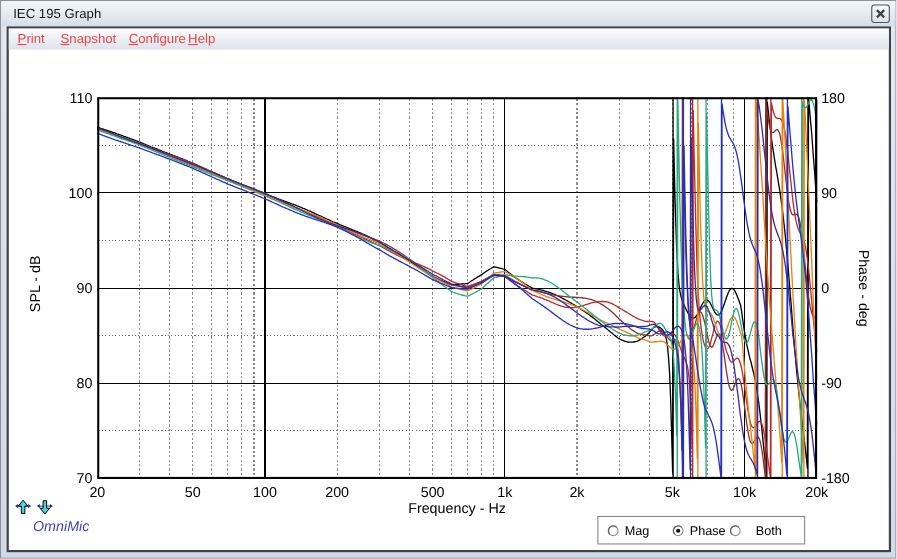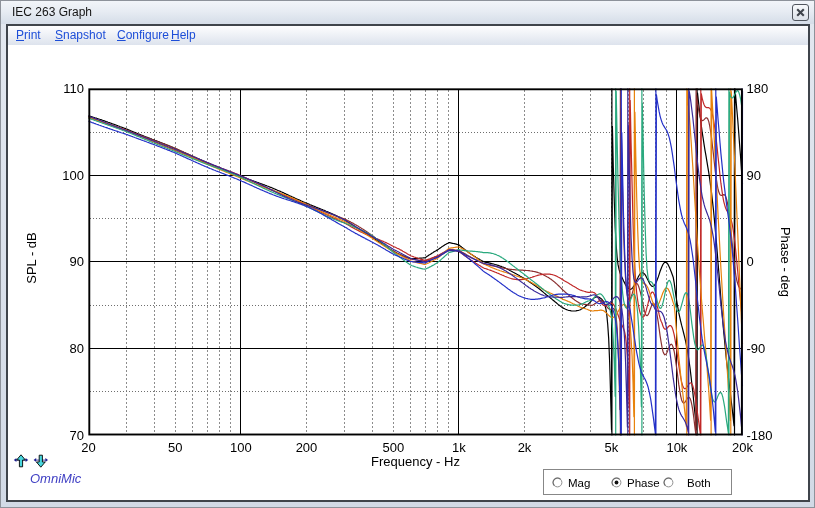--- a/index.html
+++ b/index.html
@@ -1,30 +1,30 @@
 <!DOCTYPE html>
 <html><head><meta charset="utf-8"><style>
 html,body{margin:0;padding:0}
 body{width:815px;height:508px;position:relative;font-family:"Liberation Sans",sans-serif;background:#fff;overflow:hidden}
 .abs{position:absolute}
 </style></head>
 <body>
 <div class="abs" style="inset:0;background:#8d929a"></div>
 <div class="abs" style="left:1px;top:1px;width:813px;height:506px;background:linear-gradient(#e3e8f0,#d2dae6)"></div>
 <div class="abs" style="left:1px;top:1px;width:813px;height:23px;background:linear-gradient(180deg,#f2f5f9 0%,#e7ecf3 45%,#d5dde8 100%)"></div>
-<div class="abs" style="left:12px;top:5px;font-size:12px;color:#151515">IEC 263 Graph</div>
+<div class="abs" style="left:12px;top:5px;font-size:12px;color:#151515">IEC 195 Graph</div>
 <div class="abs" style="left:792px;top:4px;width:15px;height:15px;border:1px solid #50555d;border-radius:3px;background:linear-gradient(#f7f9fb,#dce1e8)">
 <svg width="15" height="15" style="position:absolute;left:0;top:0">
       <path d="M4.2 4.2 L10.8 10.8 M10.8 4.2 L4.2 10.8" stroke="#3f444b" stroke-width="2.1"></path>
     </svg>
 </div>
 <div class="abs" style="left:6px;top:24px;width:804px;height:478px;background:#3f444b"></div>
 <div class="abs" style="left:8px;top:26px;width:800px;height:474px;background:#fff"></div>
 <div class="abs" style="left:8px;top:26px;width:800px;height:19px;background:linear-gradient(#fdfdfe,#dde3ed)"></div>
-<div class="abs" style="left:0;top:26px;width:815px;height:16px;font-size:12px;color:#1d4ed8;line-height:19px">
+<div class="abs" style="left:0;top:26px;width:815px;height:16px;font-size:12px;color:#ef4444;line-height:19px">
 <span class="abs" style="left:16px"><u>P</u>rint</span>
 <span class="abs" style="left:55px"><u>S</u>napshot</span>
 <span class="abs" style="left:117px"><u>C</u>onfigure</span>
 <span class="abs" style="left:171px"><u>H</u>elp</span>
 </div>
 <svg width="815" height="508" viewBox="0 0 815 508" style="position:absolute;left:0;top:0" font-family="Liberation Sans, sans-serif" font-size="13">
 <g shape-rendering="crispEdges">
       <line x1="126.9" y1="89.8" x2="126.9" y2="434" stroke="#8c8c8c" stroke-dasharray="2 2"></line>
       <line x1="154.1" y1="89.8" x2="154.1" y2="434" stroke="#8c8c8c" stroke-dasharray="2 2"></line>
       <line x1="175.3" y1="89.8" x2="175.3" y2="434" stroke="#8c8c8c" stroke-dasharray="2 2"></line>

